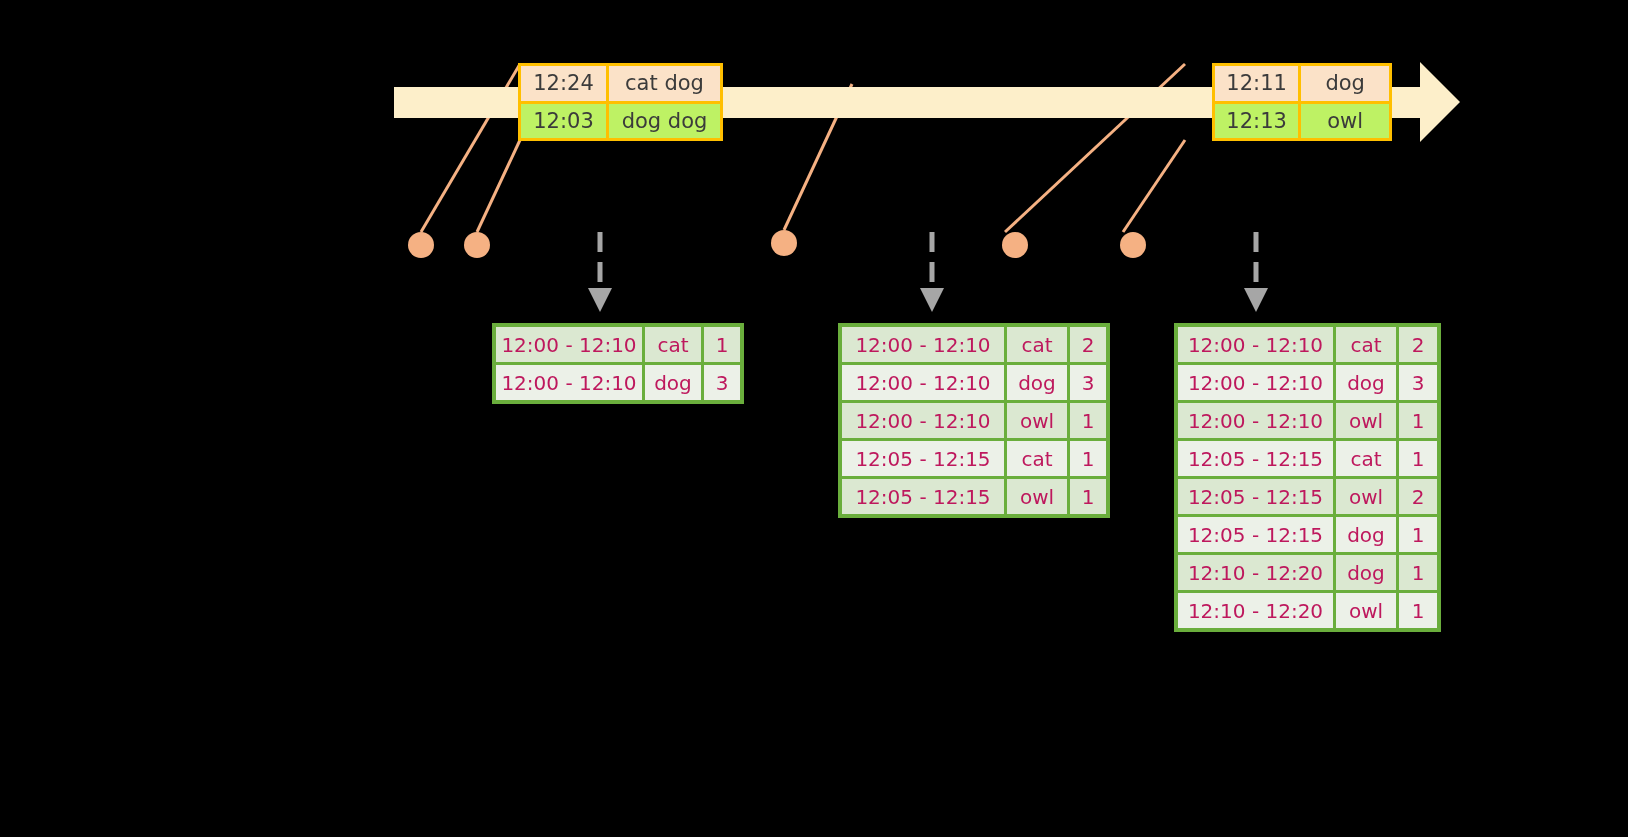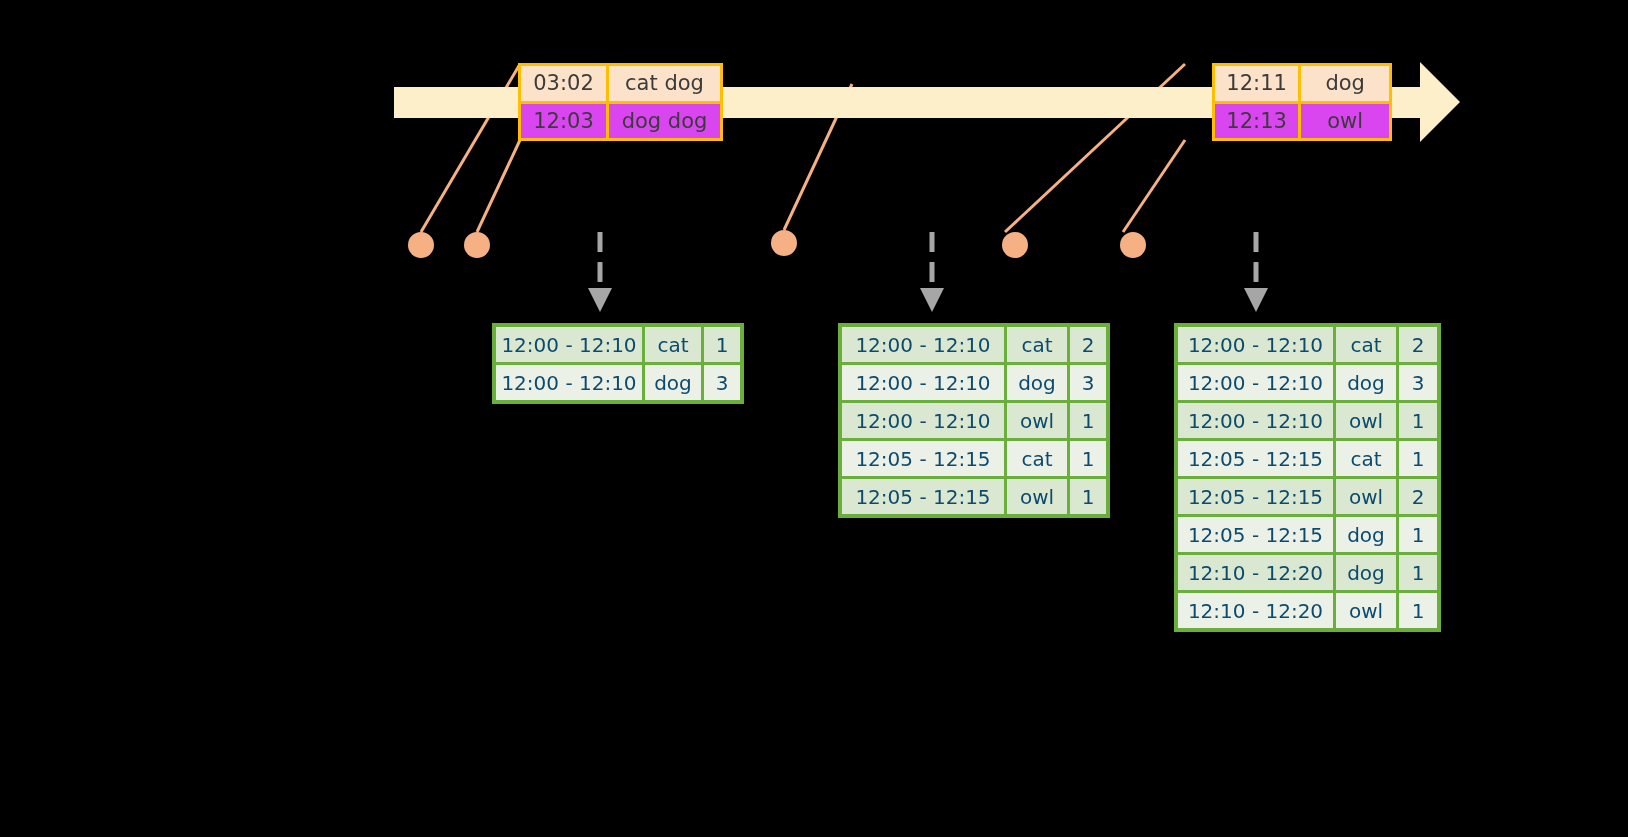--- a/index.html
+++ b/index.html
@@ -41,21 +41,21 @@
   }
   .evt-row {
     display: flex;
     flex: 1 1 auto;
     box-sizing: border-box;
   }
   .evt-row + .evt-row {
     border-top: 3px solid #FFBF00;
   }
   .evt-row.shade-a { background: #FBE2C8; }
-  .evt-row.shade-b { background: #d946ef; }
+  .evt-row.shade-b { background: #bef264; }
   .evt-cell {
     display: flex;
     align-items: center;
     justify-content: center;
     box-sizing: border-box;
     color: #3b3b3b;
     font-size: 21px;
     white-space: nowrap;
   }
   .evt-cell.time {
@@ -85,21 +85,21 @@
   .res-row {
     display: flex;
     gap: 3px;
     height: 35px;
   }
   .res-cell {
     display: flex;
     align-items: center;
     justify-content: center;
     box-sizing: border-box;
-    color: #0c4a6e;
+    color: #be185d;
     font-size: 20px;
     white-space: nowrap;
   }
   .res-row.shade-a .res-cell { background: #DBE8D1; }
   .res-row.shade-b .res-cell { background: #ECF1E8; }
   .res-cell.win  { flex: 0 0 auto; }
   .res-cell.word { flex: 0 0 auto; }
   .res-cell.cnt  { flex: 0 0 auto; }
 </style>
 </head>
@@ -129,21 +129,21 @@
     </g>
 
     <g>
       <rect x="394" y="87" width="1026" height="31" fill="#FDEFCA"></rect>
       <polygon points="1380,72 1380,87 1420,87 1420,62 1460,102 1420,142 1420,118 1380,118 1380,133" fill="#FDEFCA"></polygon>
     </g>
   </svg>
 
   <div class="evt-box" style="left:518px; top:63px; width:205px; height:78px;">
     <div class="evt-row shade-a">
-      <div class="evt-cell time" style="width:88px;">03:02</div>
+      <div class="evt-cell time" style="width:88px;">12:24</div>
       <div class="evt-cell" style="width:111px;">cat dog</div>
     </div>
     <div class="evt-row shade-b">
       <div class="evt-cell time" style="width:88px;">12:03</div>
       <div class="evt-cell" style="width:111px;">dog dog</div>
     </div>
   </div>
 
 
   <div class="evt-box" style="left:1212px; top:63px; width:180px; height:78px;">

